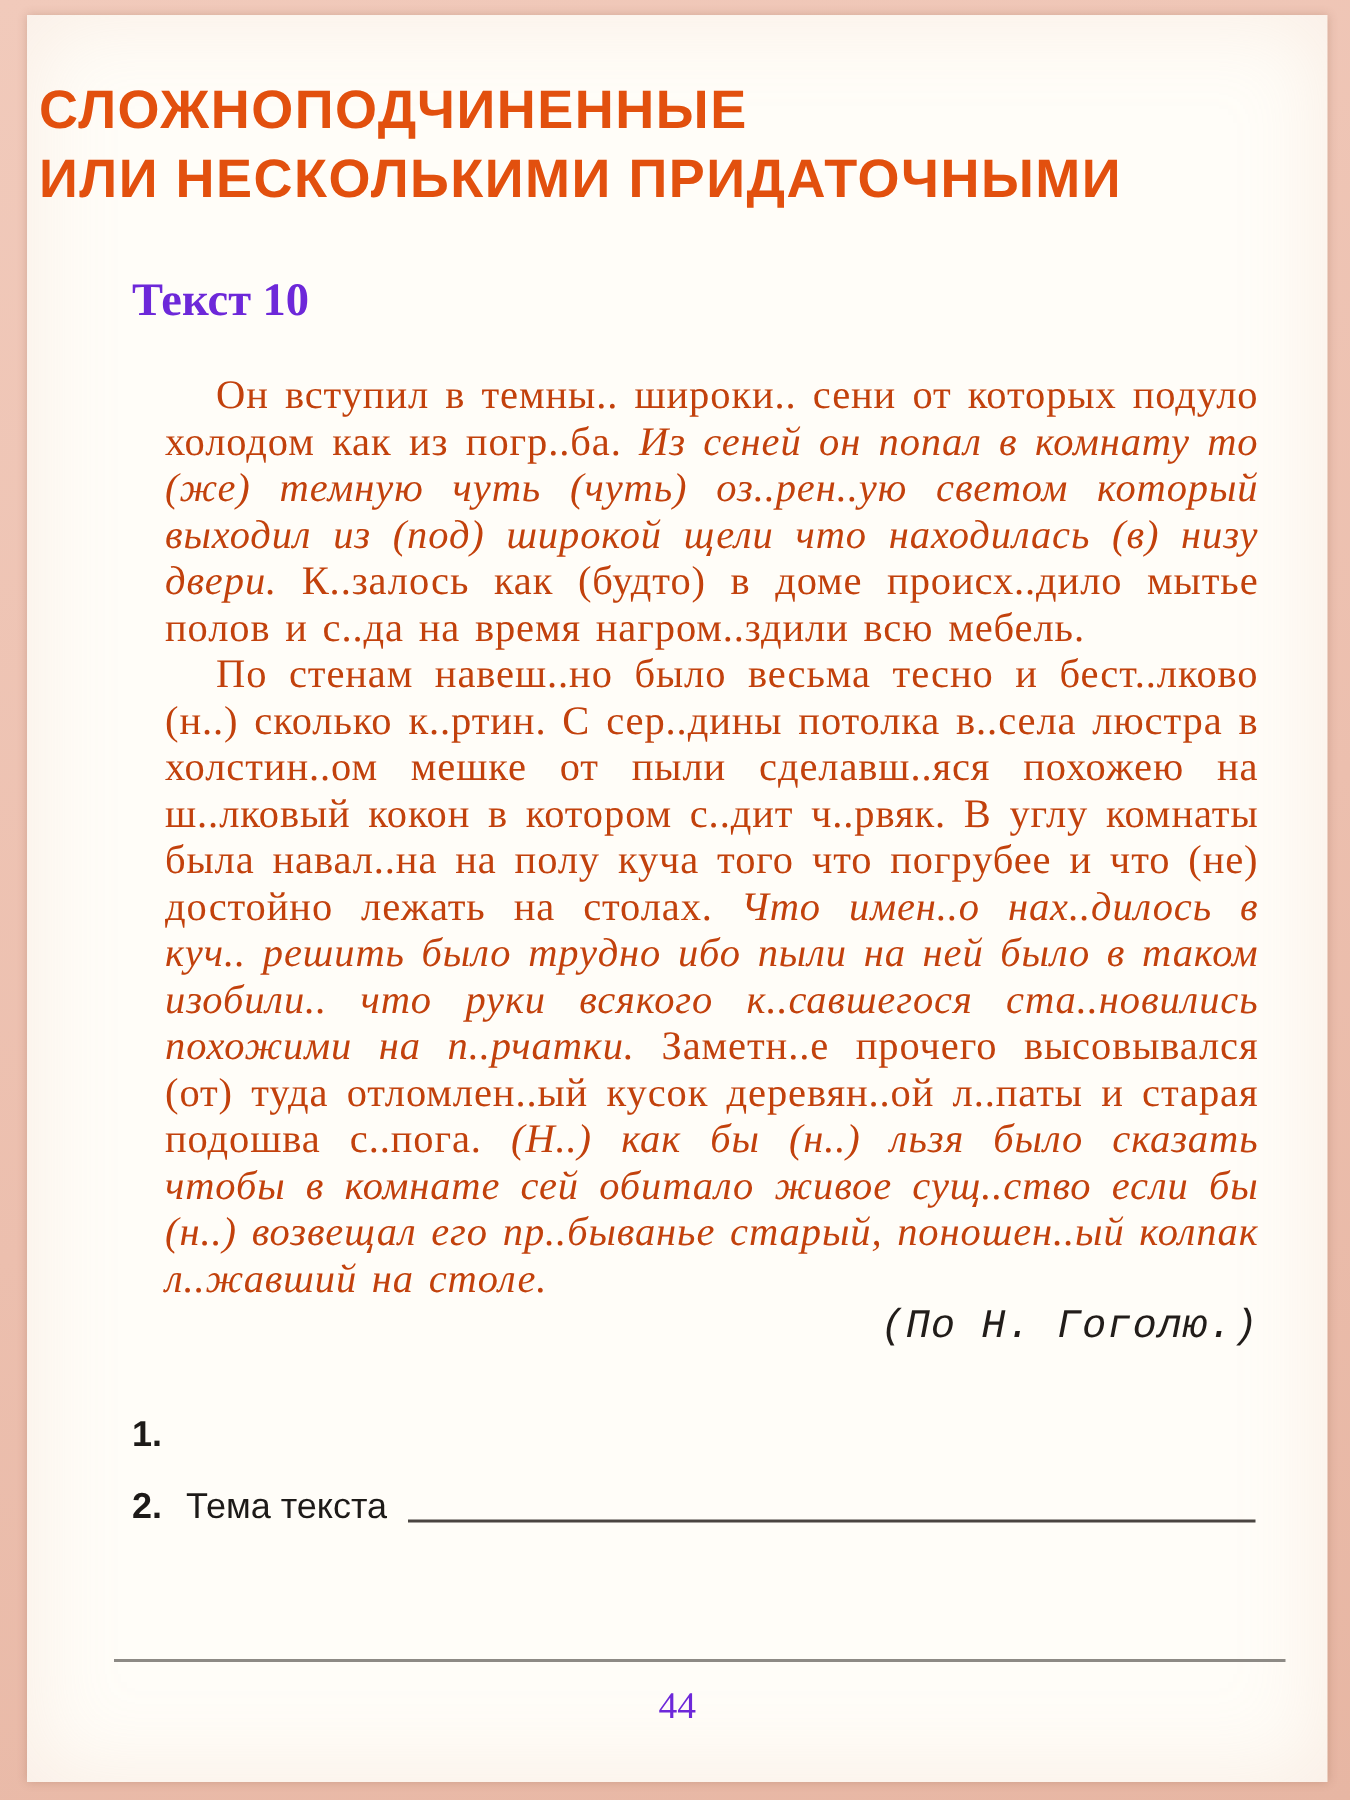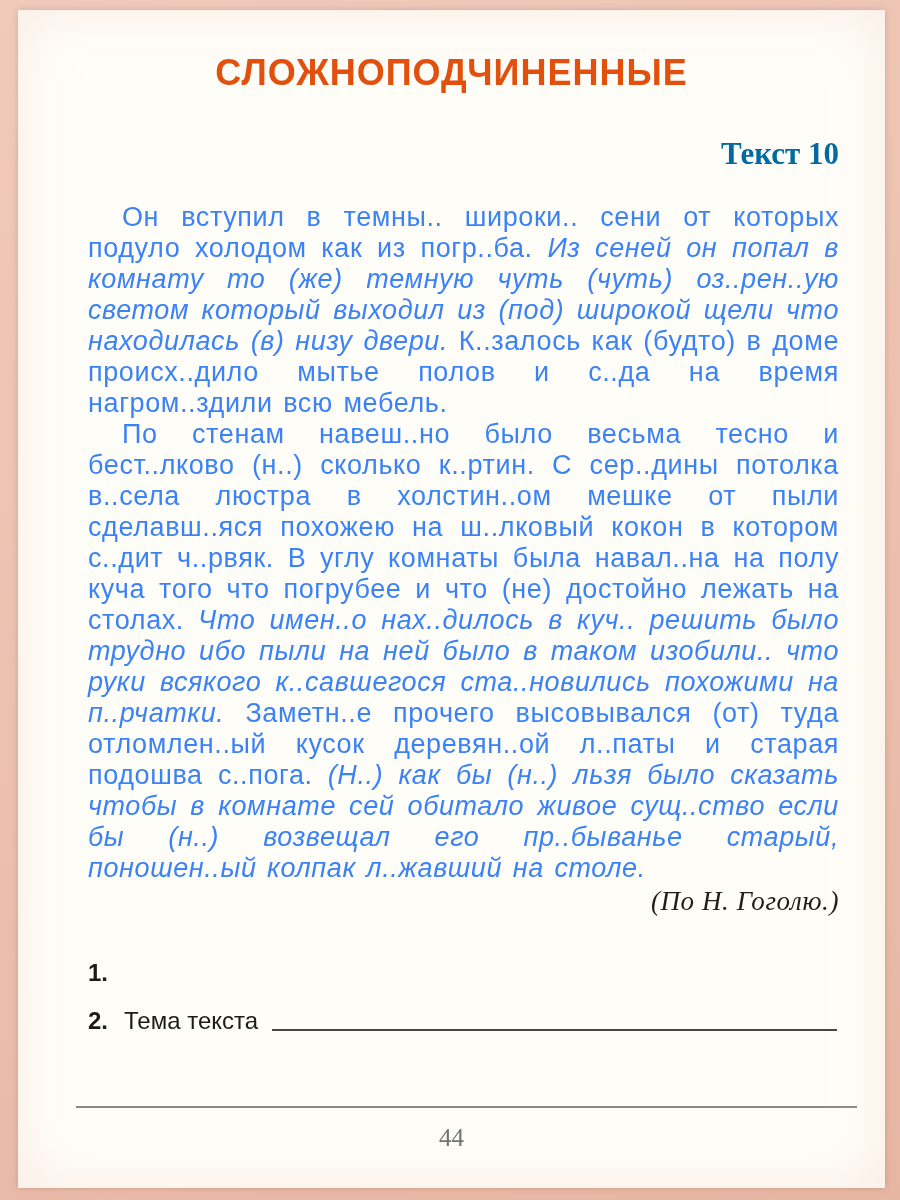--- a/index.html
+++ b/index.html
@@ -14,54 +14,55 @@
     position: absolute;
     left: 18px; right: 15px; top: 10px; bottom: 12px;
     background: #fffdf8;
     box-shadow: inset 0 0 60px rgba(226, 176, 155, 0.22), 0 0 6px rgba(120,70,50,0.25);
   }
   .content {
     padding: 0 46px 0 70px;
   }
   .title {
     margin: 40px 8px 0 8px;
-    text-align: center;
+    text-align: left;
     font-family: "Liberation Sans", sans-serif;
     font-weight: bold;
     font-size: 36px;
     line-height: 46px;
     letter-spacing: 1px;
     color: #e2500e;
   }
   .title span { display: block; }
   .section-heading {
     margin: 40px 0 0 0;
-    text-align: right;
+    text-align: left;
     font-family: "Liberation Serif", serif;
     font-weight: bold;
     font-size: 31px;
-    color: #0369a1;
+    color: #6d28d9;
   }
   .body-text {
     margin-top: 30px;
-    font-family: Liberation Sans, sans-serif;
+    font-family: Liberation Serif, serif;
     font-size: 27px;
     line-height: 31px;
     letter-spacing: 0.6px;
     word-spacing: 2.5px;
-    color: #3b82f6;
+    color: #c2410c;
+    margin-left: 22px;
   }
   .body-text p.par {
     margin: 0;
     text-indent: 34px;
     text-align: justify;
   }
   .body-text .italic { font-style: italic; }
   .attribution {
-    font-family: Liberation Serif, serif;
+    font-family: Liberation Mono, monospace;
     font-style: italic;
     font-size: 27px;
     line-height: 31px;
     letter-spacing: 0.6px;
     text-align: right;
     color: #221d1a;
     margin-top: 2px;
   }
   .tasks {
     margin-top: 42px;
@@ -90,29 +91,30 @@
     bottom: 80px;
     border-top: 2px solid #8d8a85;
   }
   .page-num {
     position: absolute;
     left: 0; right: 0;
     bottom: 36px;
     text-align: center;
     font-family: "Liberation Serif", serif;
     font-size: 25px;
-    color: #737373;
+    color: #6d28d9;
   }
 </style>
 </head>
 <body>
 
 <div class="page">
   <h1 class="title">
     <span>СЛОЖНОПОДЧИНЕННЫЕ</span>
+    <span>ИЛИ НЕСКОЛЬКИМИ ПРИДАТОЧНЫМИ</span>
   </h1>
 
   <div class="content">
     <h2 class="section-heading">Текст 10</h2>
 
     <div class="body-text" id="text-body">
         <p class="par"><span class="normal">Он вступил в темны.. широки.. сени от которых подуло холодом как из погр..ба. </span><span class="italic">Из сеней он попал в комнату то (же) темную чуть (чуть) оз..рен..ую светом который выходил из (под) широкой щели что находилась (в) низу двери. </span><span class="normal">К..залось как (будто) в доме происх..дило мытье полов и с..да на время нагром..здили всю мебель.</span></p>
         <p class="par"><span class="normal">По стенам навеш..но было весьма тесно и бест..лково (н..) сколько к..ртин. С сер..дины потолка в..села люстра в холстин..ом мешке от пыли сделавш..яся похожею на ш..лковый кокон в котором с..дит ч..рвяк. В углу комнаты была навал..на на полу куча того что погрубее и что (не) достойно лежать на столах. </span><span class="italic">Что имен..о нах..дилось в куч.. решить было трудно ибо пыли на ней было в таком изобили.. что руки всякого к..савшегося ста..новились похожими на п..рчатки. </span><span class="normal">Заметн..е прочего высовывался (от) туда отломлен..ый кусок деревян..ой л..паты и старая подошва с..пога. </span><span class="italic">(Н..) как бы (н..) льзя было сказать чтобы в комнате сей обитало живое сущ..ство если бы (н..) возвещал его пр..быванье старый, поношен..ый колпак л..жавший на столе.</span></p>
       </div>
 

